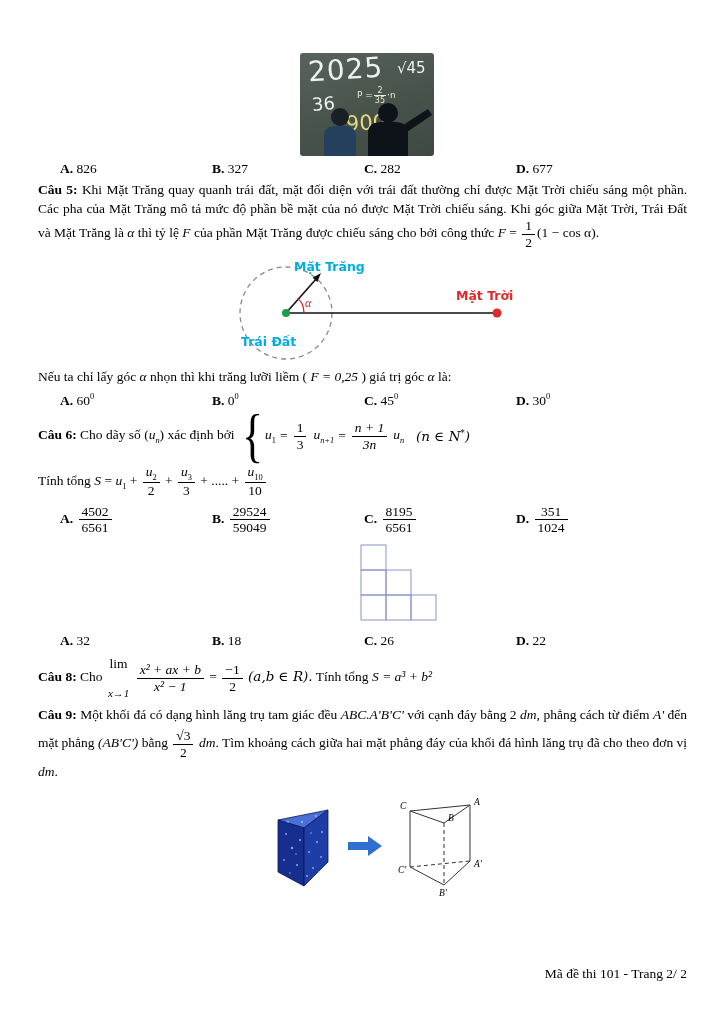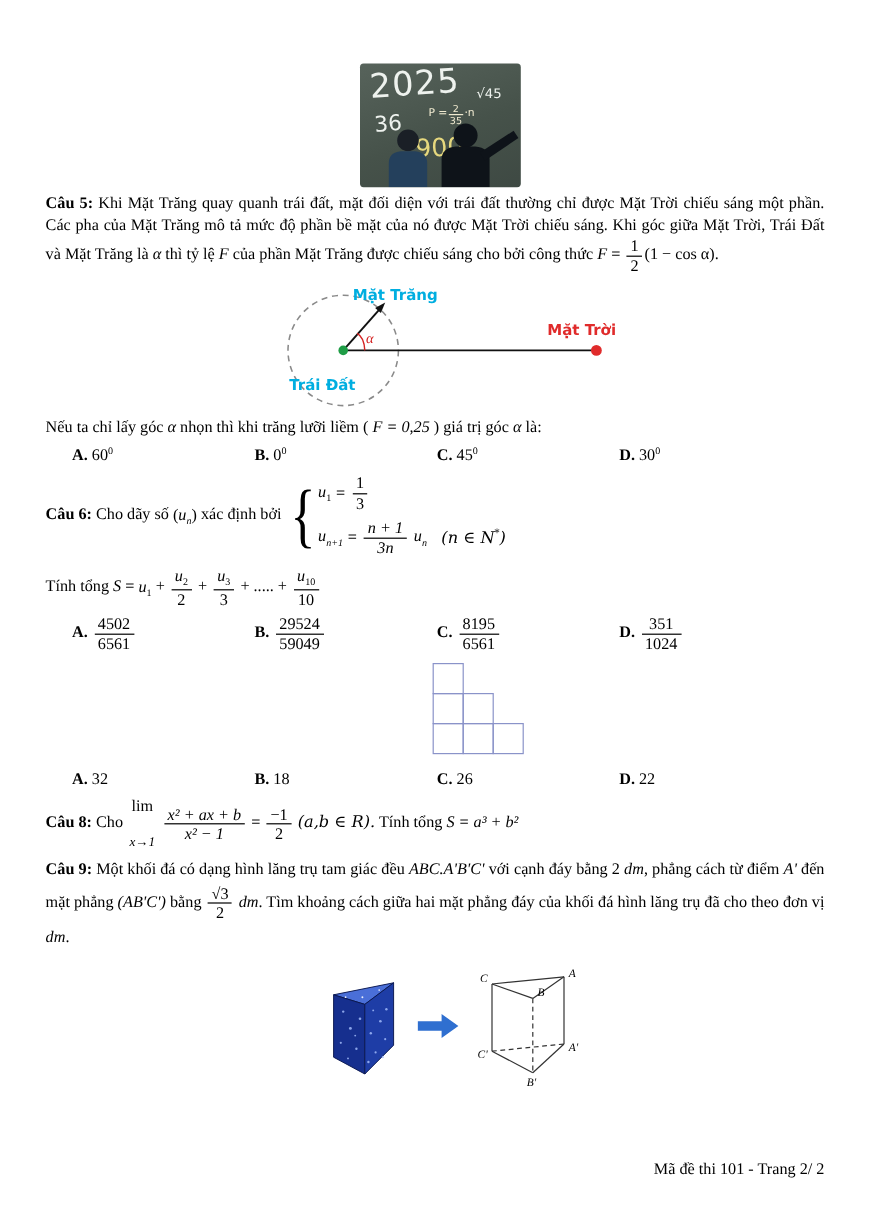--- a/index.html
+++ b/index.html
@@ -32,31 +32,31 @@
   .frac .den { display: block; padding: 0 3px; }
   .fi { font-style: italic; }
 
   
   .lim { display: inline-flex; flex-direction: column; align-items: center; line-height: 1; vertical-align: middle; margin: 0 2px; }
   .limsub { font-size: 11px; font-style: italic; margin-top: 18px; }
 
   
   .system { display: inline-flex; align-items: center; vertical-align: middle; margin-left: 4px; }
   .brace { display: inline-block; transform: scaleY(1.35); font-size: 44px; font-weight: 300; line-height: 0.9; }
-  .sysrows { display: inline-flex; flex-direction: column; gap: 5px; margin-left: 2px; }
+  .sysrows { display: inline-flex; flex-direction: row; gap: 5px; margin-left: 2px; }
   .sysrow { display: flex; align-items: center; gap: 4px; }
   .sysrow sub.it { font-style: italic; }
   .qline { margin-top: 8px; line-height: 1.4; }
 
   
   .board-wrap { margin: 53px 0 0 262px; width: 134px; height: 103px; position: relative; }
   .board { position: absolute; inset: 0; background: linear-gradient(160deg, #57635b 0%, #46524a 55%, #3e4943 100%); border-radius: 3px; overflow: hidden; }
   .chalk { position: absolute; color: #eef2ee; font-family: "DejaVu Sans", sans-serif; line-height: 1; }
   .b2025 { left: 8px; top: 3px; font-size: 28px; transform: rotate(-4deg); letter-spacing: 1px; }
-  .bsqrt { left: 97px; top: 20px; font-size: 11px; }
+  .bsqrt { left: 97px; top: 8px; font-size: 15px; }
   .b36  { left: 12px; top: 42px; font-size: 18px; transform: rotate(-5deg); }
   .bp   { left: 57px; top: 33px; font-size: 9px; color: #f0ead0; display: flex; align-items: center; }
   .bp .frac { font-size: 8px; margin: 0 1px; }
   .bp .frac .num { border-bottom: 1px solid #f0ead0; padding: 0 1px; }
   .bp .frac .den { padding: 0 1px; }
   .b900 { left: 46px; top: 60px; font-size: 21px; color: #e6d87e; transform: rotate(-3deg); }
   .sil { position: absolute; left: 0; bottom: 0; }
 
   
   .moon-svg { display: block; margin: 6px 0 0 0; }
@@ -102,20 +102,26 @@
         </g>
         <g fill="#0e1319">
           <circle cx="88" cy="13" r="10"></circle>
           <path d="M68 56 L68 33 Q68 23 80 22 L96 22 Q108 23 108 33 L108 56 Z"></path>
           <path d="M100 27 L128 9 L132 15 L104 34 Z"></path>
         </g>
       </svg>
     </div>
   </div>
 
+  <div class="answers">
+    <span class="ans"><b>A.</b> <span>826</span></span>
+    <span class="ans"><b>B.</b> <span>327</span></span>
+    <span class="ans"><b>C.</b> <span>282</span></span>
+    <span class="ans"><b>D.</b> <span>677</span></span>
+  </div>
 
   <p class="para">
     <b>Câu 5:</b>
     <span>Khi Mặt Trăng quay quanh trái đất, mặt đối diện với trái đất thường chỉ được Mặt Trời chiếu sáng một phần. Các pha của Mặt Trăng mô tả mức độ phần bề mặt của nó được Mặt Trời chiếu sáng. Khi góc giữa Mặt Trời, Trái Đất và Mặt Trăng là</span>
     <i>α</i>
     <span>thì tỷ lệ</span>
     <i>F</i>
     <span>của phần Mặt Trăng được chiếu sáng cho bởi công thức</span>
     <span class="nowrap">
       <i>F</i>

